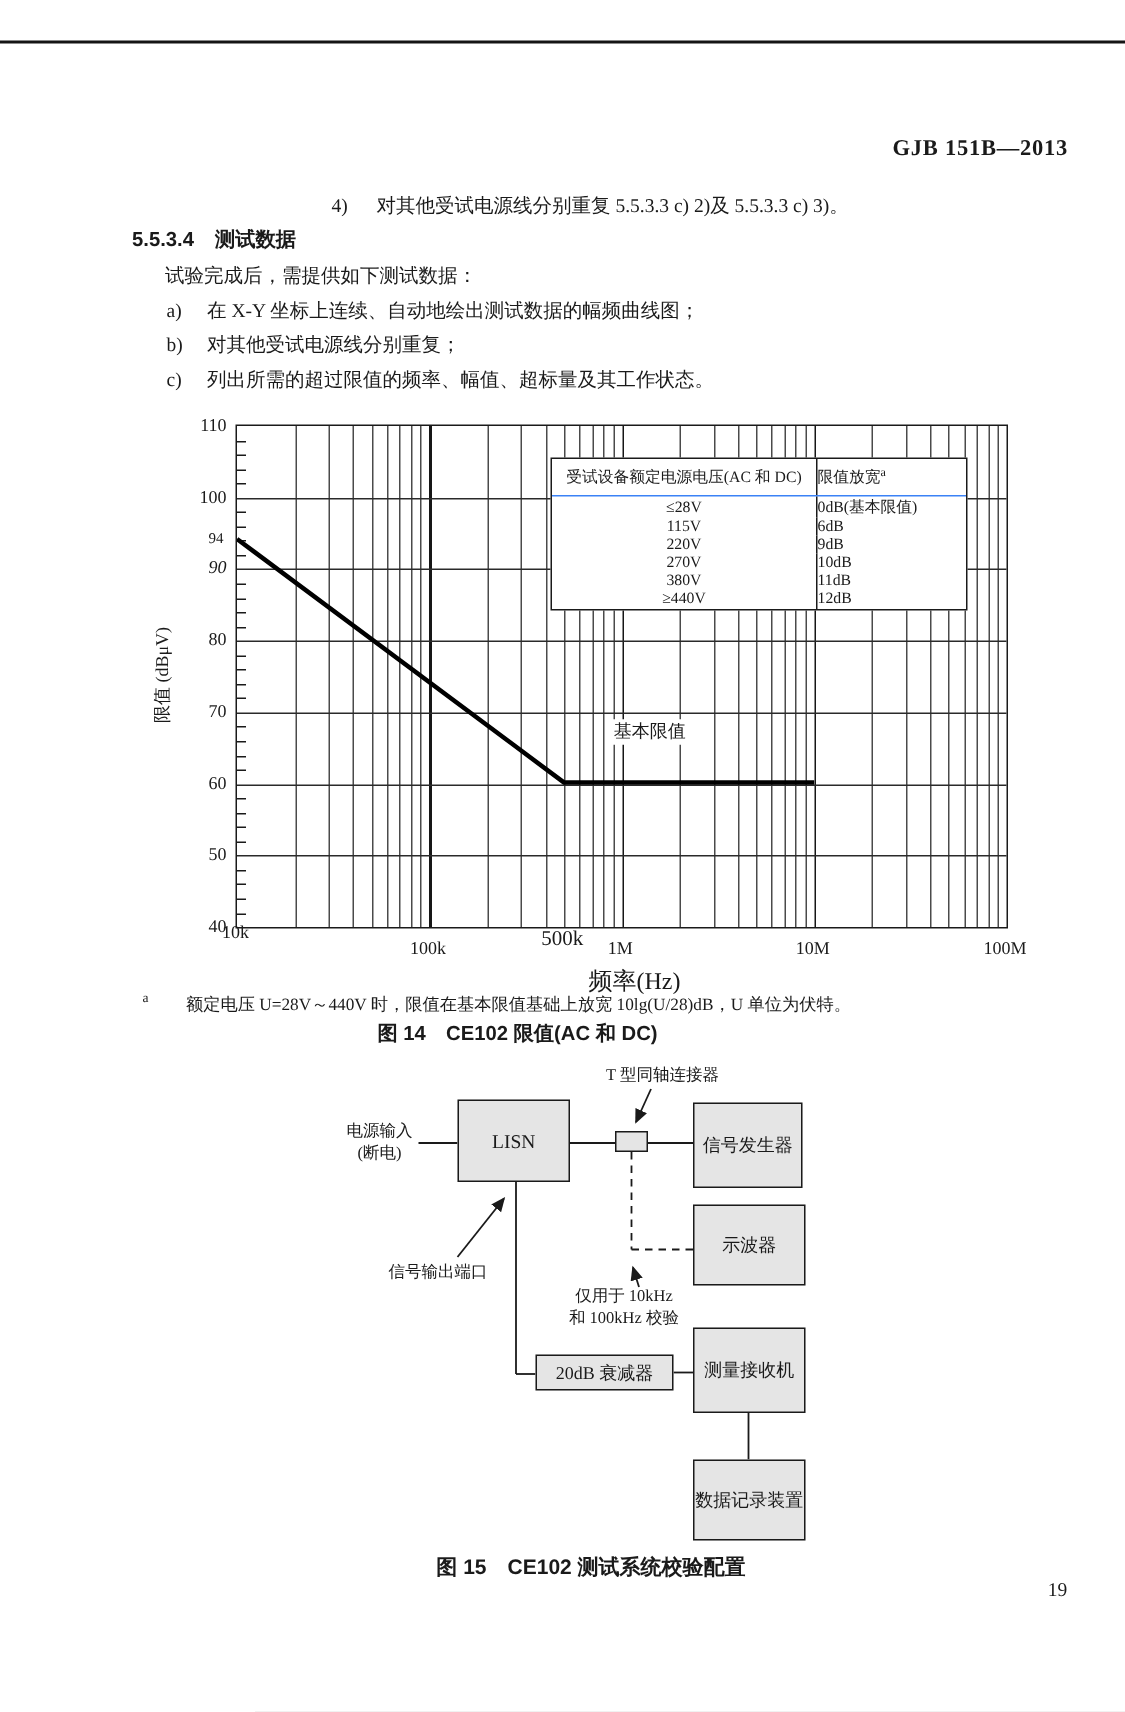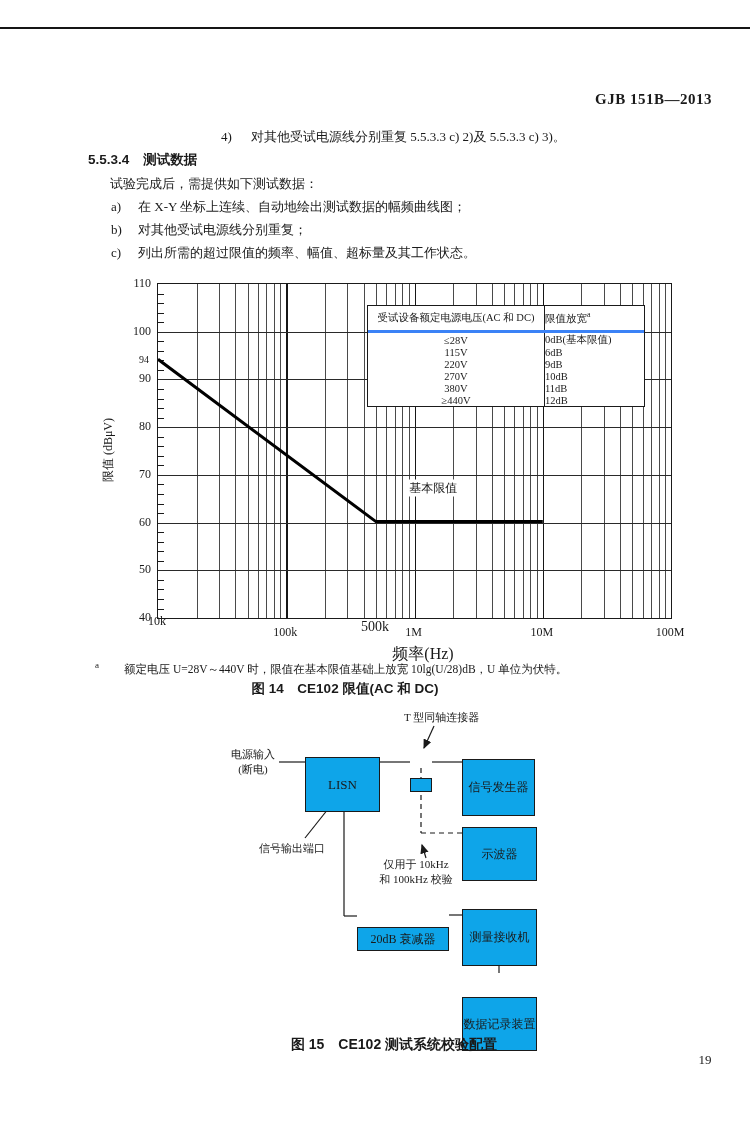--- a/index.html
+++ b/index.html
@@ -31,34 +31,34 @@
   .axis-title-y{position:absolute; left:-110px; top:160px; width:120px; height:14px;
     text-align:center; font-size:12px; transform:rotate(-90deg);}
   .axis-title-x{position:absolute; top:361px; left:206px; width:120px; text-align:center; font-size:16px;}
   .annot{position:absolute; font-size:12px; transform:translate(-50%,-50%); background:#fff; padding:0 2px;}
   .limit-svg{position:absolute; left:0; top:0;}
   
   .ltable{position:absolute; left:210px; top:22px; width:278px; height:102px;
     background:#fff; border:1.5px solid #1a1a1a; box-sizing:border-box;
     display:flex; flex-direction:column; font-size:10.5px;}
   .lt-row{display:flex; flex:1; align-items:center;}
-  .lt-row.hdr{flex:0 0 24px; border-bottom:3px solid #3b82f6;}
+  .lt-row.hdr{flex:0 0 24px; border-bottom:1px solid #3b82f6;}
   .lt-c1{width:176px; border-right:1px solid #1a1a1a; text-align:center; align-self:stretch;
      display:flex; align-items:center; justify-content:center; white-space:nowrap;}
   .lt-c2{flex:1; text-align:left; white-space:nowrap;}
   sup{font-size:8px;}
   
   .footnote-sup{position:absolute; left:95px; top:660px; font-size:9px;}
   .footnote{position:absolute; left:124px; top:662px; width:560px; font-size:11.5px; white-space:nowrap;}
   .fig-caption{position:absolute; text-align:center; font-family:"Liberation Sans","DejaVu Sans",sans-serif;
     font-weight:bold; font-size:13.5px; white-space:nowrap;}
   
-  .dbox{position:absolute; border:1.2px solid #1a1a1a; background:#0ea5e9;
+  .dbox{position:absolute; border:1.2px solid #1a1a1a; background:#e5e5e5;
     display:flex; align-items:center; justify-content:center; font-size:12px; white-space:nowrap;
-    box-sizing:border-box;margin-top:24px;}
+    box-sizing:border-box;}
   .dlabel{position:absolute; font-size:11px; line-height:15px; white-space:nowrap;}
   .pgnum{position:absolute; left:690px; top:1052px; width:30px; text-align:center; font-size:13px;}
 </style>
 </head>
 <body>
 
 <div class="page">
 
   <div class="scanline"></div>
 
@@ -185,21 +185,21 @@
           <div class="lt-c2">11dB</div>
         </div>
         <div class="lt-row">
           <div class="lt-c1">≥440V</div>
           <div class="lt-c2">12dB</div>
         </div>
       </div>
   <div class="ylab" style="top: -6px;">110</div>
       <div class="ylab" style="top: 41.7px;">100</div>
       <div class="ylab small" style="top: 70.3px;">94</div>
-      <div class="ylab" style="top: 89.4px;">90</div>
+      <div class="ylab" style="top: 89.4px; font-style: italic;">90</div>
       <div class="ylab" style="top: 137.1px;">80</div>
       <div class="ylab" style="top: 184.9px;">70</div>
       <div class="ylab" style="top: 232.6px;">60</div>
       <div class="ylab" style="top: 280.3px;">50</div>
       <div class="ylab" style="top: 328px;">40</div>
       <div class="xlab" style="left: -28px; top: 332px;">10k</div>
       <div class="xlab" style="left: 100.3px; top: 343px;">100k</div>
       <div class="xlab raised" style="left: 189.9px; top: 337px;">500k</div>
       <div class="xlab" style="left: 228.5px; top: 343px;">1M</div>
       <div class="xlab" style="left: 356.8px; top: 343px;">10M</div>

